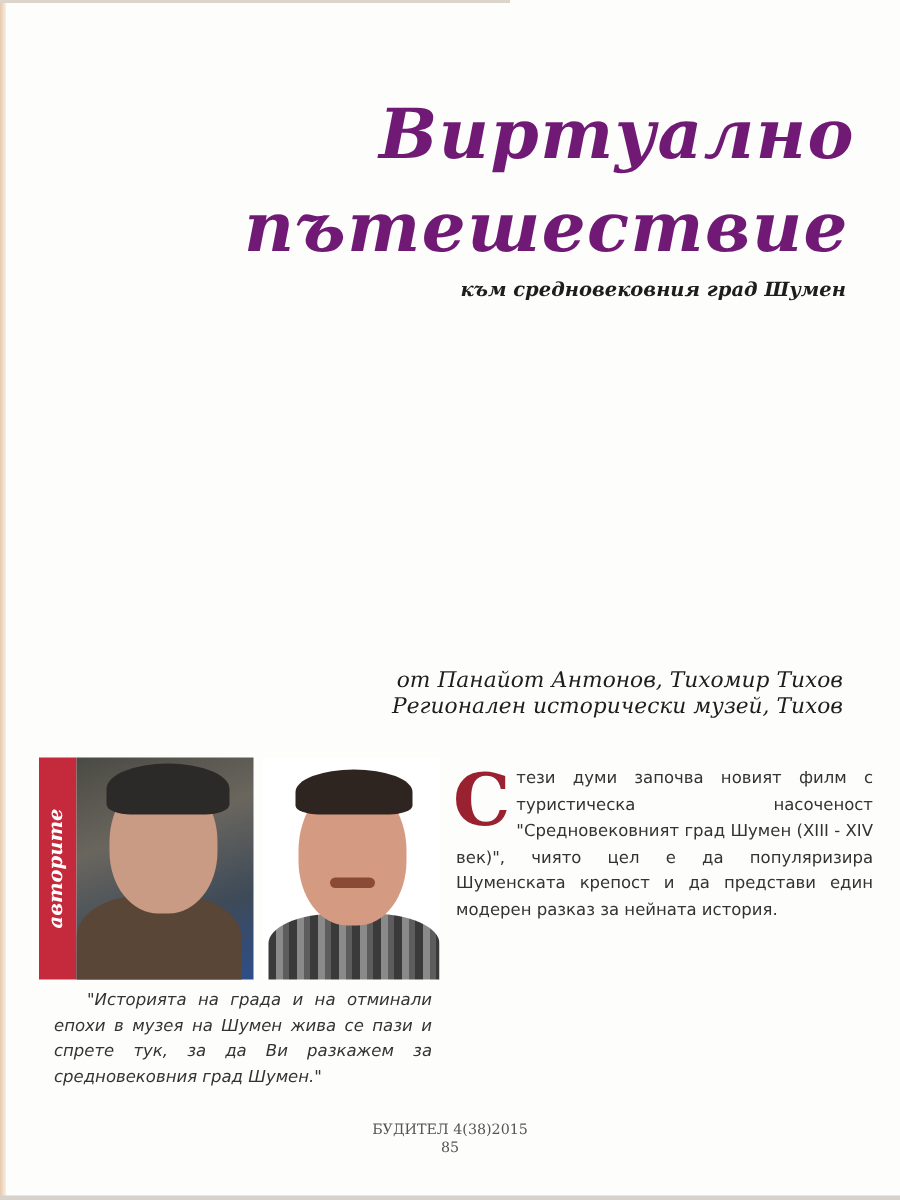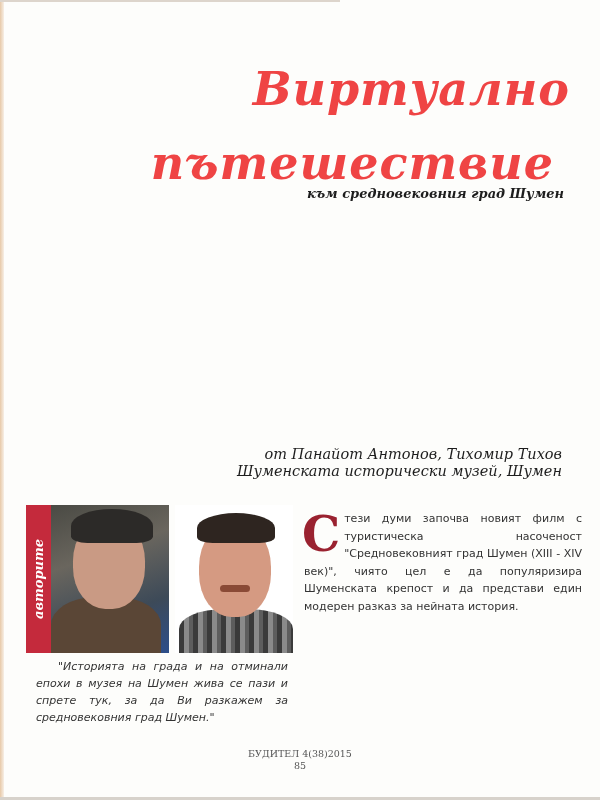--- a/index.html
+++ b/index.html
@@ -9,21 +9,21 @@
     font-family: "DejaVu Sans", sans-serif;
     color: #2a2a2a;
   }
   .edge-left { position: absolute; left: 0; top: 0; width: 4px; height: 800px;
     background: linear-gradient(to right, #e7c9a8, #f7efe6); }
   .edge-top { position: absolute; left: 0; top: 0; width: 340px; height: 2px; background: #ddd5cc; }
   .edge-bottom { position: absolute; left: 0; bottom: 0; width: 600px; height: 3px; background: #d7d2cb; }
 
   .title { position: absolute; right: 30px; text-align: right;
     font-family: "DejaVu Serif", serif; font-style: italic; font-weight: bold;
-    color: #ef4444; font-size: 46px; letter-spacing: 1px; line-height: 1; }
+    color: #701a75; font-size: 46px; letter-spacing: 1px; line-height: 1; }
   .title.l1 { top: 66px; }
   .title.l2 { top: 124px; }
   .subtitle { position: absolute; right: 36px; top: 186px;
     font-family: "DejaVu Serif", serif; font-style: italic; font-weight: bold;
     font-size: 13px; color: #1d1d1d; }
 
   .byline { position: absolute; right: 38px; top: 446px; text-align: right;
     font-family: "DejaVu Serif", serif; font-style: italic; font-weight: normal;
     font-size: 14.5px; line-height: 17px; color: #1d1d1d; }
 
@@ -62,26 +62,26 @@
     font-family: "DejaVu Serif", serif; font-size: 9.5px; line-height: 12px; color: #555; }
 </style>
 </head>
 <body>
 
 <div class="edge-left"></div>
 <div class="edge-top"></div>
 <div class="edge-bottom"></div>
 
 <h1 class="title l1" style="margin:0">Виртуално</h1>
-<h1 class="title l2" style="margin:16px">пътешествие</h1>
+<h1 class="title l2" style="margin:4px">пътешествие</h1>
 <div class="subtitle">към средновековния град Шумен</div>
 
 <div class="byline">
   <div>от Панайот Антонов, Тихомир Тихов</div>
-  <div>Шуменската исторически музей, Шумен</div>
+  <div>Регионален исторически музей, Тихов</div>
 </div>
 
 <div class="photos">
   <div class="band">
     <span class="band-label">авторите</span>
   </div>
   <div class="photo1">
     <div class="p1-body"></div>
     <div class="head p1-head"></div>
     <div class="p1-hair"></div>

